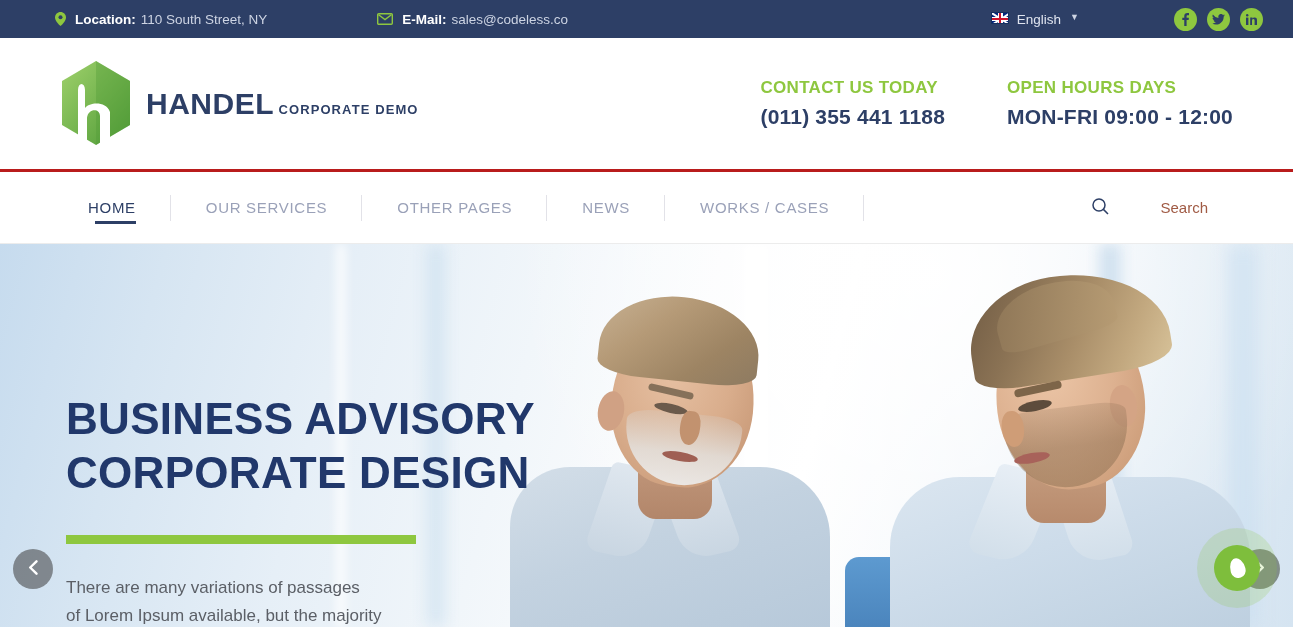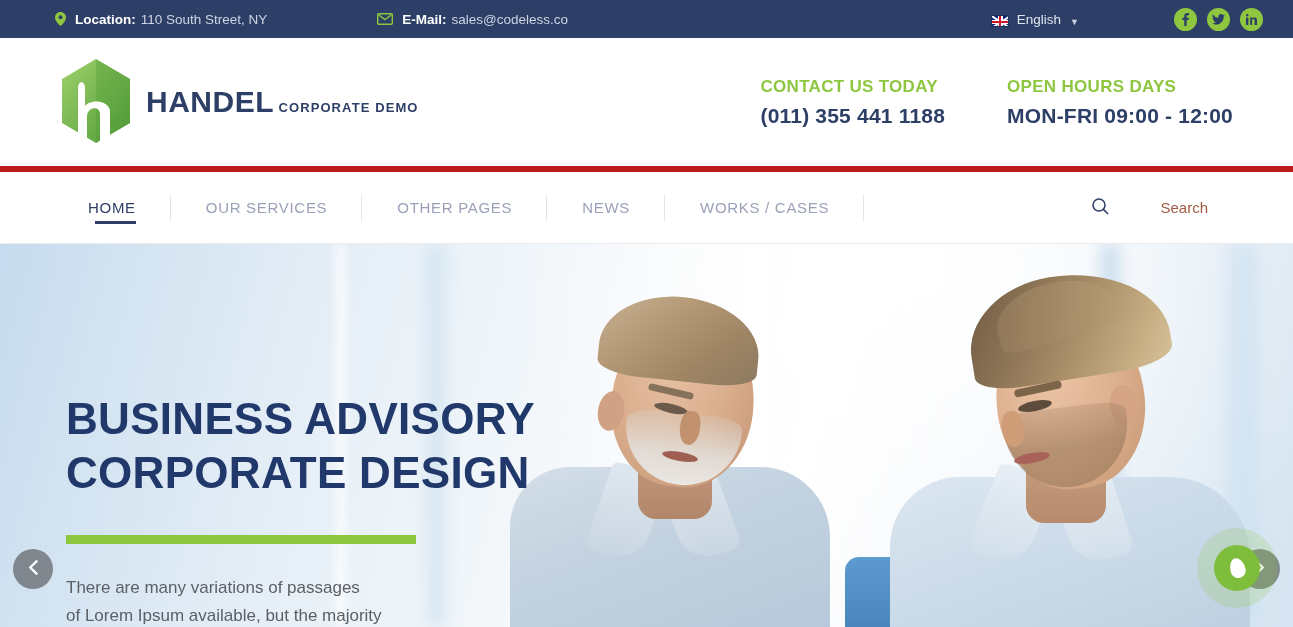--- a/index.html
+++ b/index.html
@@ -25,21 +25,21 @@
   .tb-ico { display:inline-flex; align-items:center; justify-content:center; margin-right:9px; }
   .tb-label { font-weight:bold; color:#ffffff; margin-right:5px; }
   .tb-val { color:#cdd4e3; }
 
   .topbar-right {
     margin-left:auto;
     display:flex;
     align-items:center;
   }
   .lang {
-    display:flex; align-items:flex-end;
+    display:flex; align-items:flex-start;
     color:#dfe4ef; font-size:13.5px;
     margin-right:95px;
   }
   .flag {
     width:18px; height:12px; margin-right:8px;
     background:#00247d; position:relative; overflow:hidden; display:inline-block;
     border:0.5px solid #16305f;
   }
   .flag:before, .flag:after {
     content:""; position:absolute; background:#fff;
@@ -65,21 +65,21 @@
     display:flex; align-items:center; justify-content:center;
     color:#2d3f66; font-size:11px; font-weight:bold;
   }
 
   
   .header {
     height:134px;
     background:#fff;
     display:flex; align-items:center;
     padding:0 60px 0 60px;
-    border-bottom:6px solid #b91c1c;
+    border-bottom:3px solid #b91c1c;
   }
   .logo { display:flex; align-items:center; }
   .logo-mark { width:72px; height:88px; margin-right:14px; flex:none; }
   .logo-text .brand {
     font-family:"Liberation Sans Narrow","Liberation Sans", sans-serif;
     font-size:30px; font-weight:bold; color:#2d3f66; letter-spacing:0.5px; line-height:1;
   }
   .logo-text .sub {
     font-family:"Liberation Sans Narrow","Liberation Sans", sans-serif;
     font-size:13px; font-weight:bold; color:#2d3f66; letter-spacing:1.1px; margin-top:4px;

